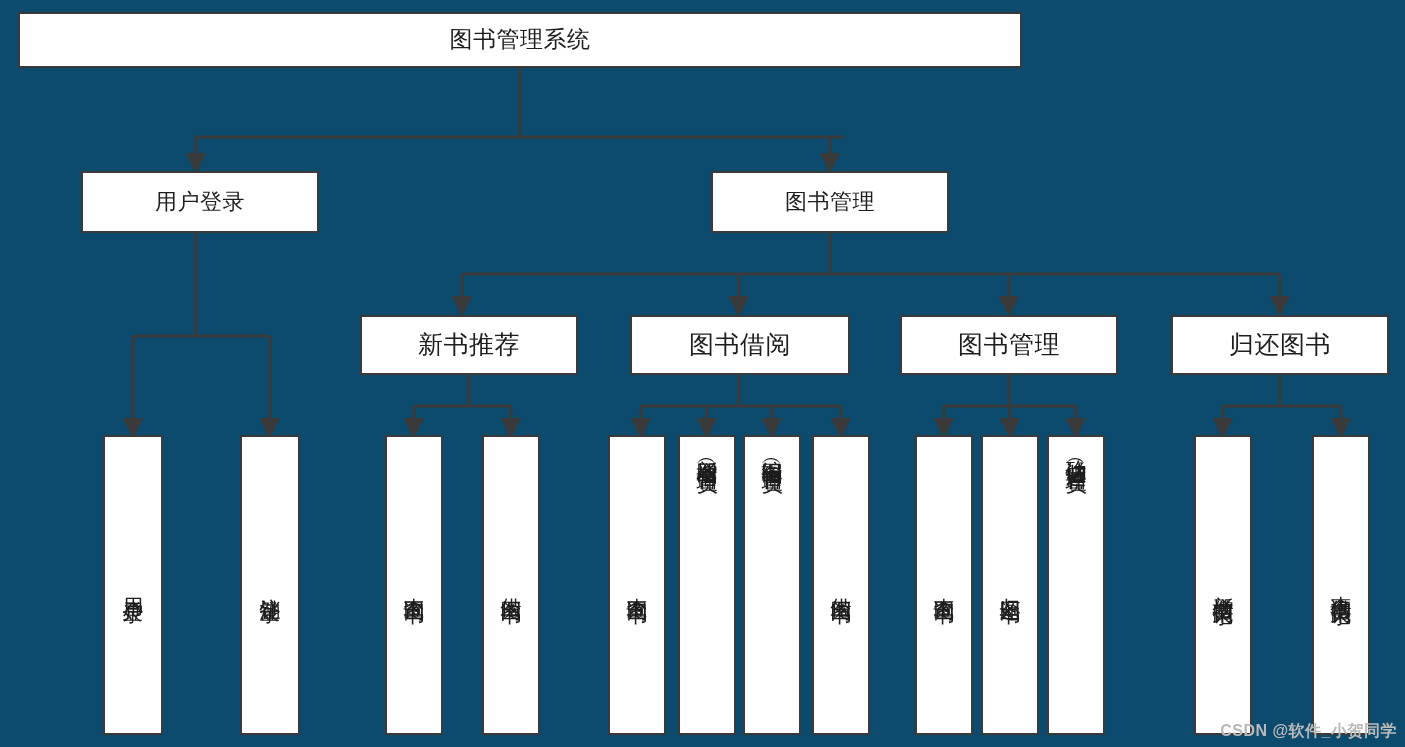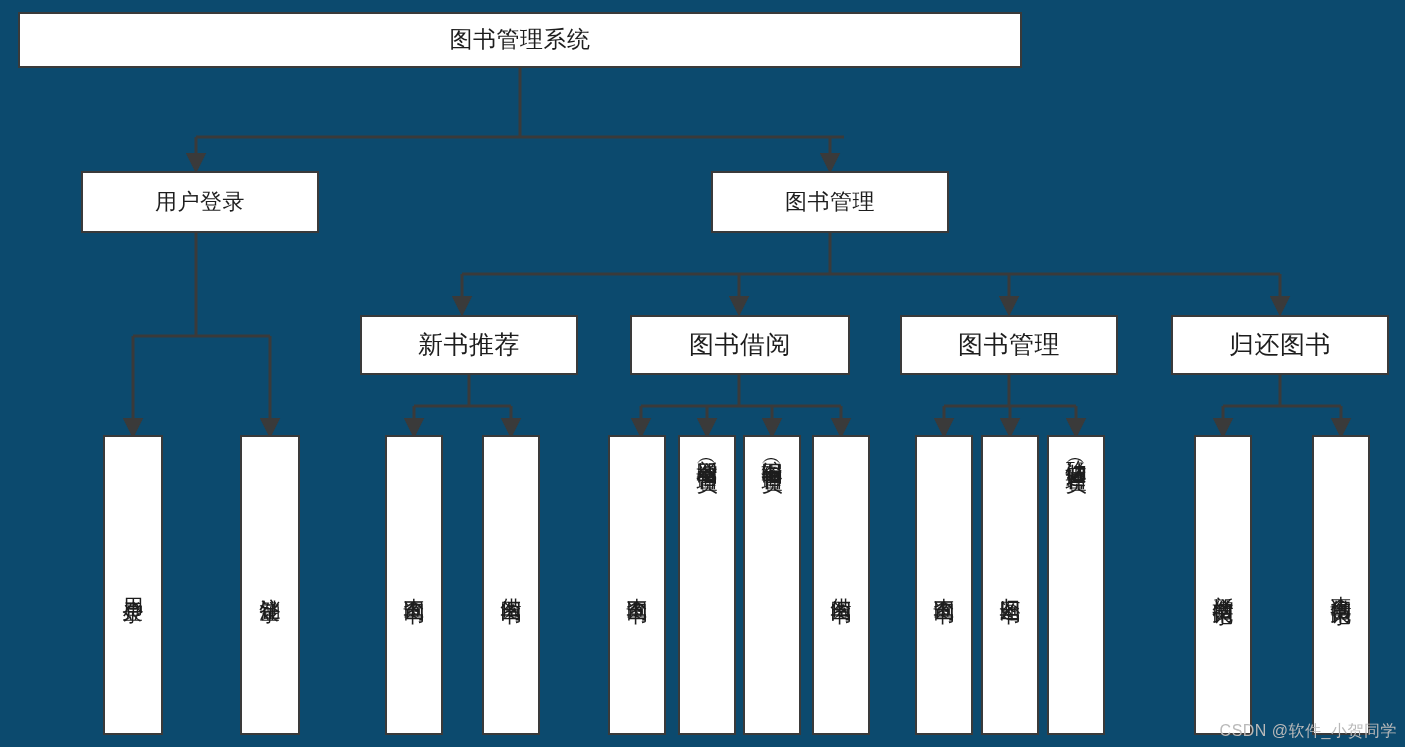--- a/index.html
+++ b/index.html
@@ -72,20 +72,21 @@
     padding-top: 0;
   }
   #watermark {
     position: absolute;
     right: 8px;
     bottom: 5px;
     font-size: 16px;
     color: #b9b9b9;
     white-space: nowrap;
     letter-spacing: 0.5px;
+    font-weight: bold;
   }
 </style>
 </head>
 <body>
 
 <div id="diagram-root">
 
   <svg id="connector-layer" viewBox="0 0 1405 747" xmlns="http://www.w3.org/2000/svg">
     <defs>
       <marker id="arrow" viewBox="0 0 12 12" refX="6" refY="6" markerWidth="7" markerHeight="7" orient="auto-start-reverse">

